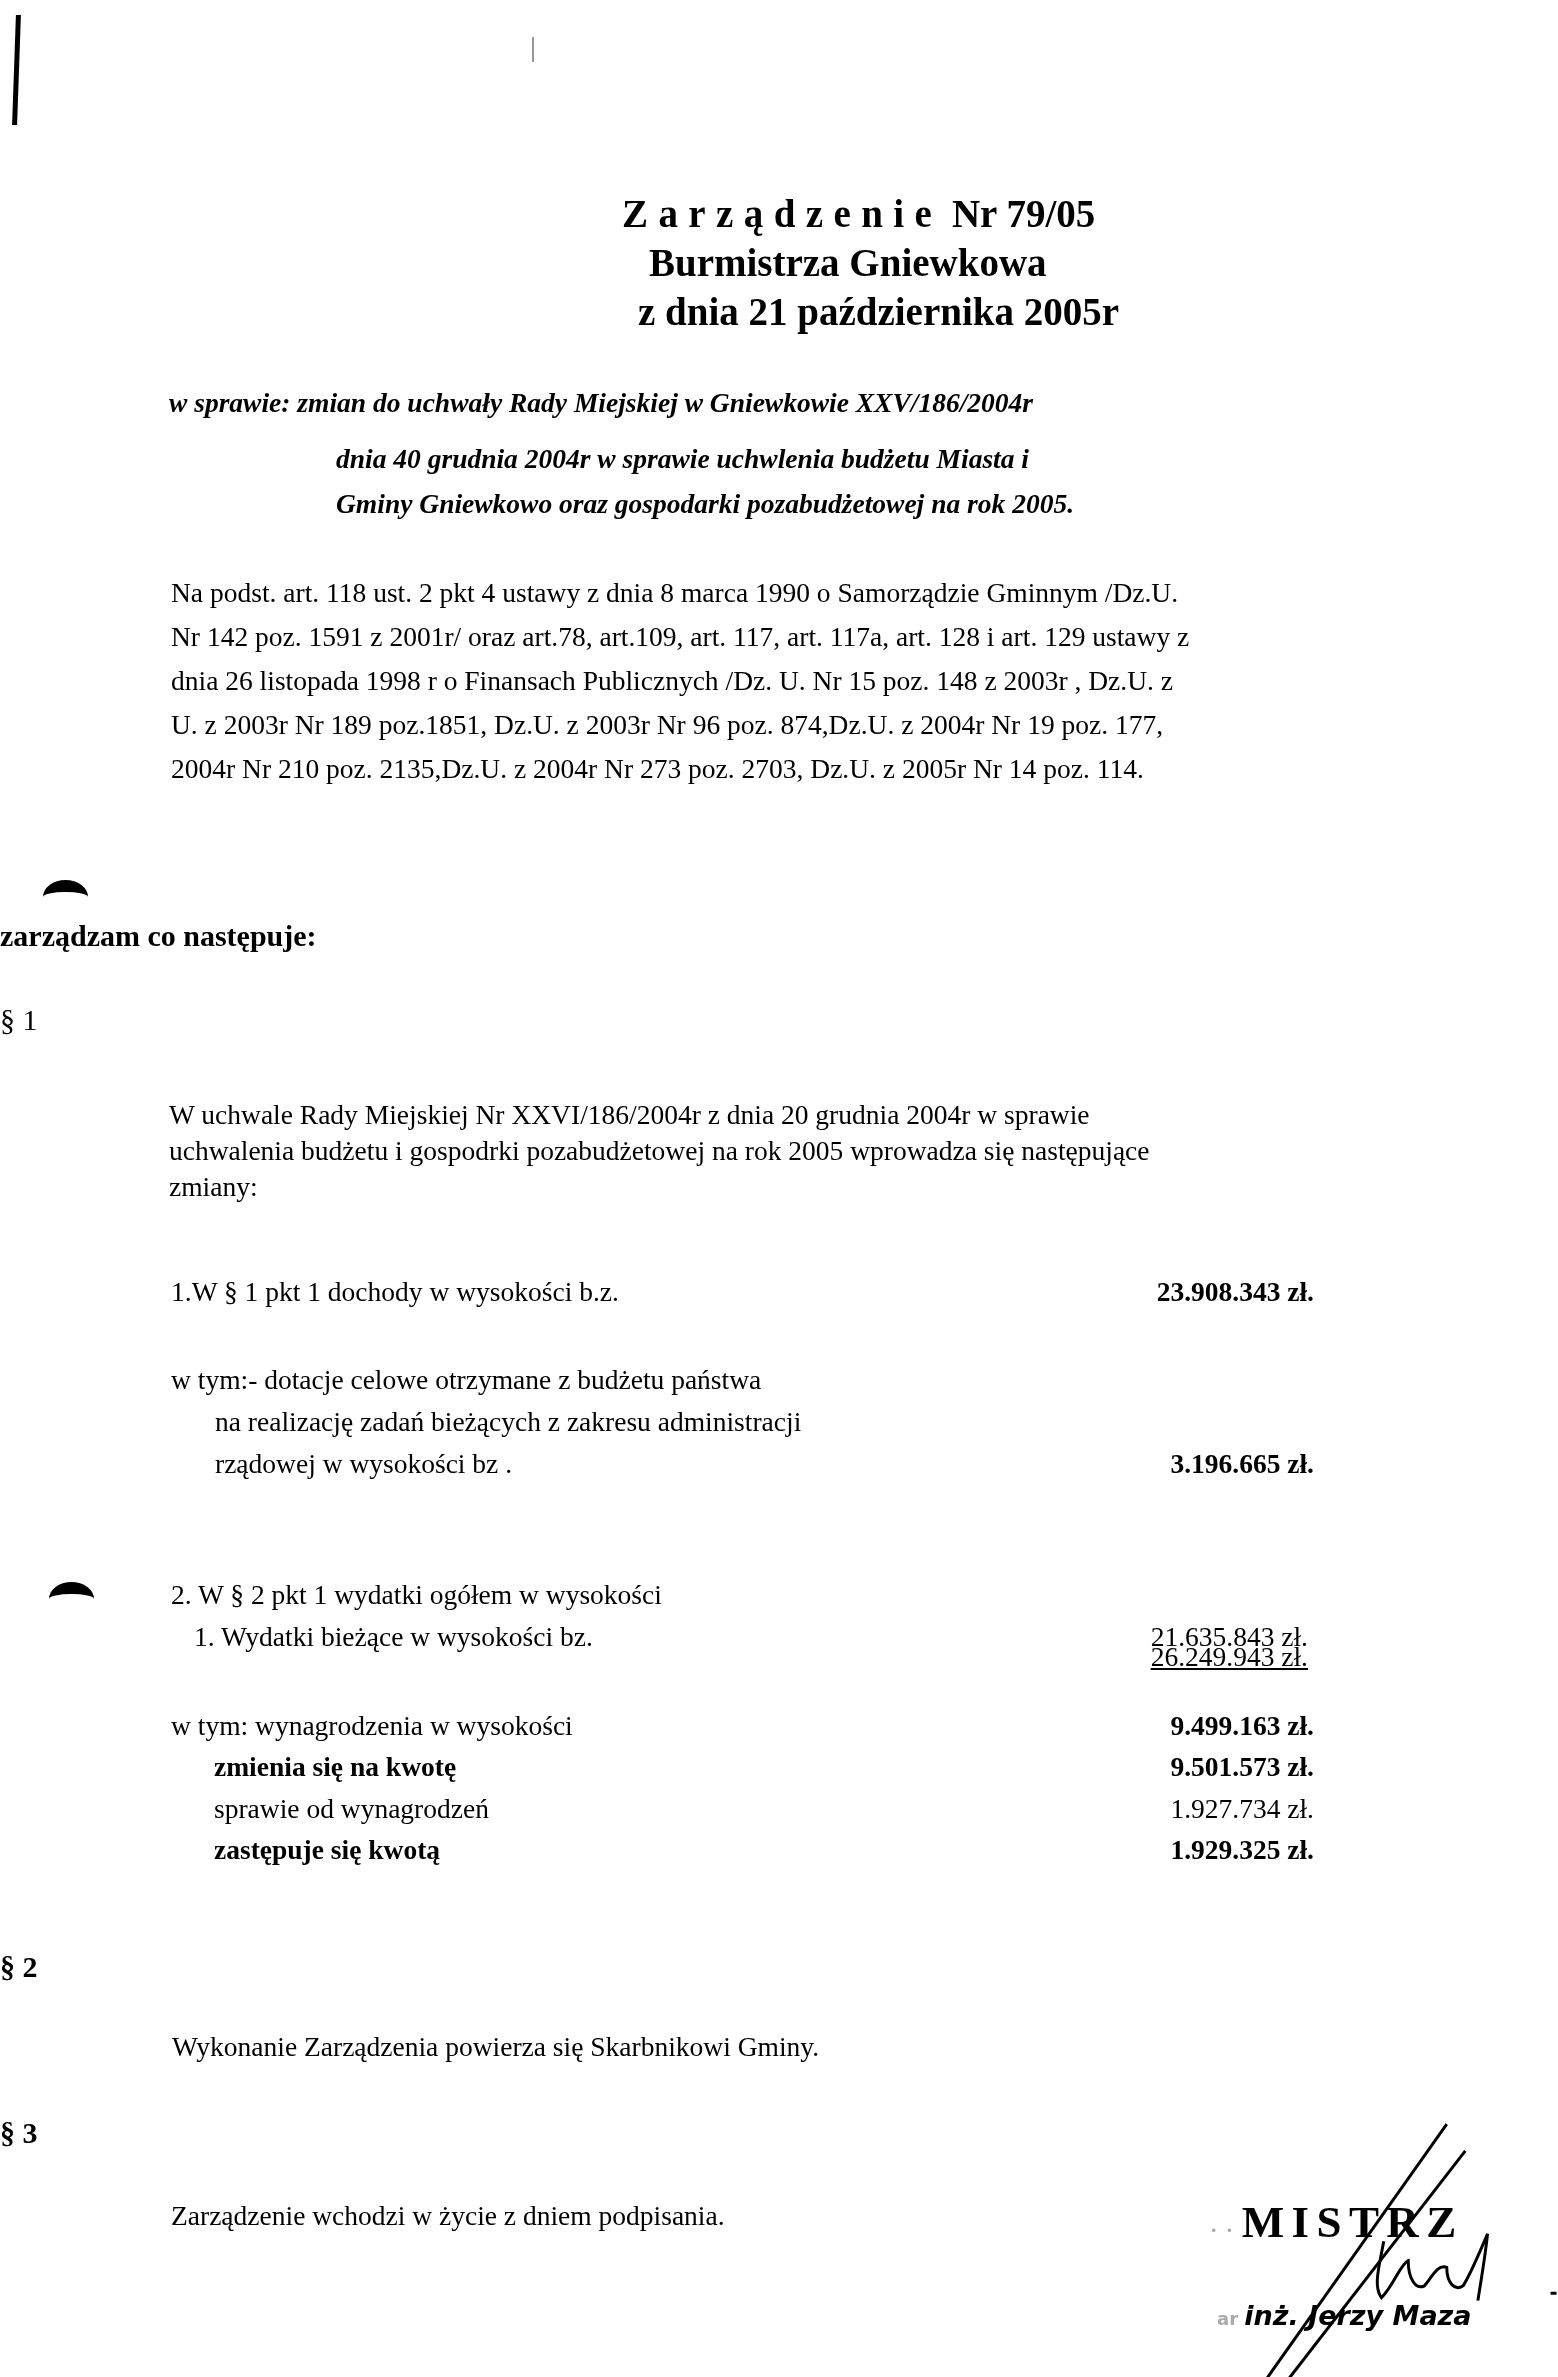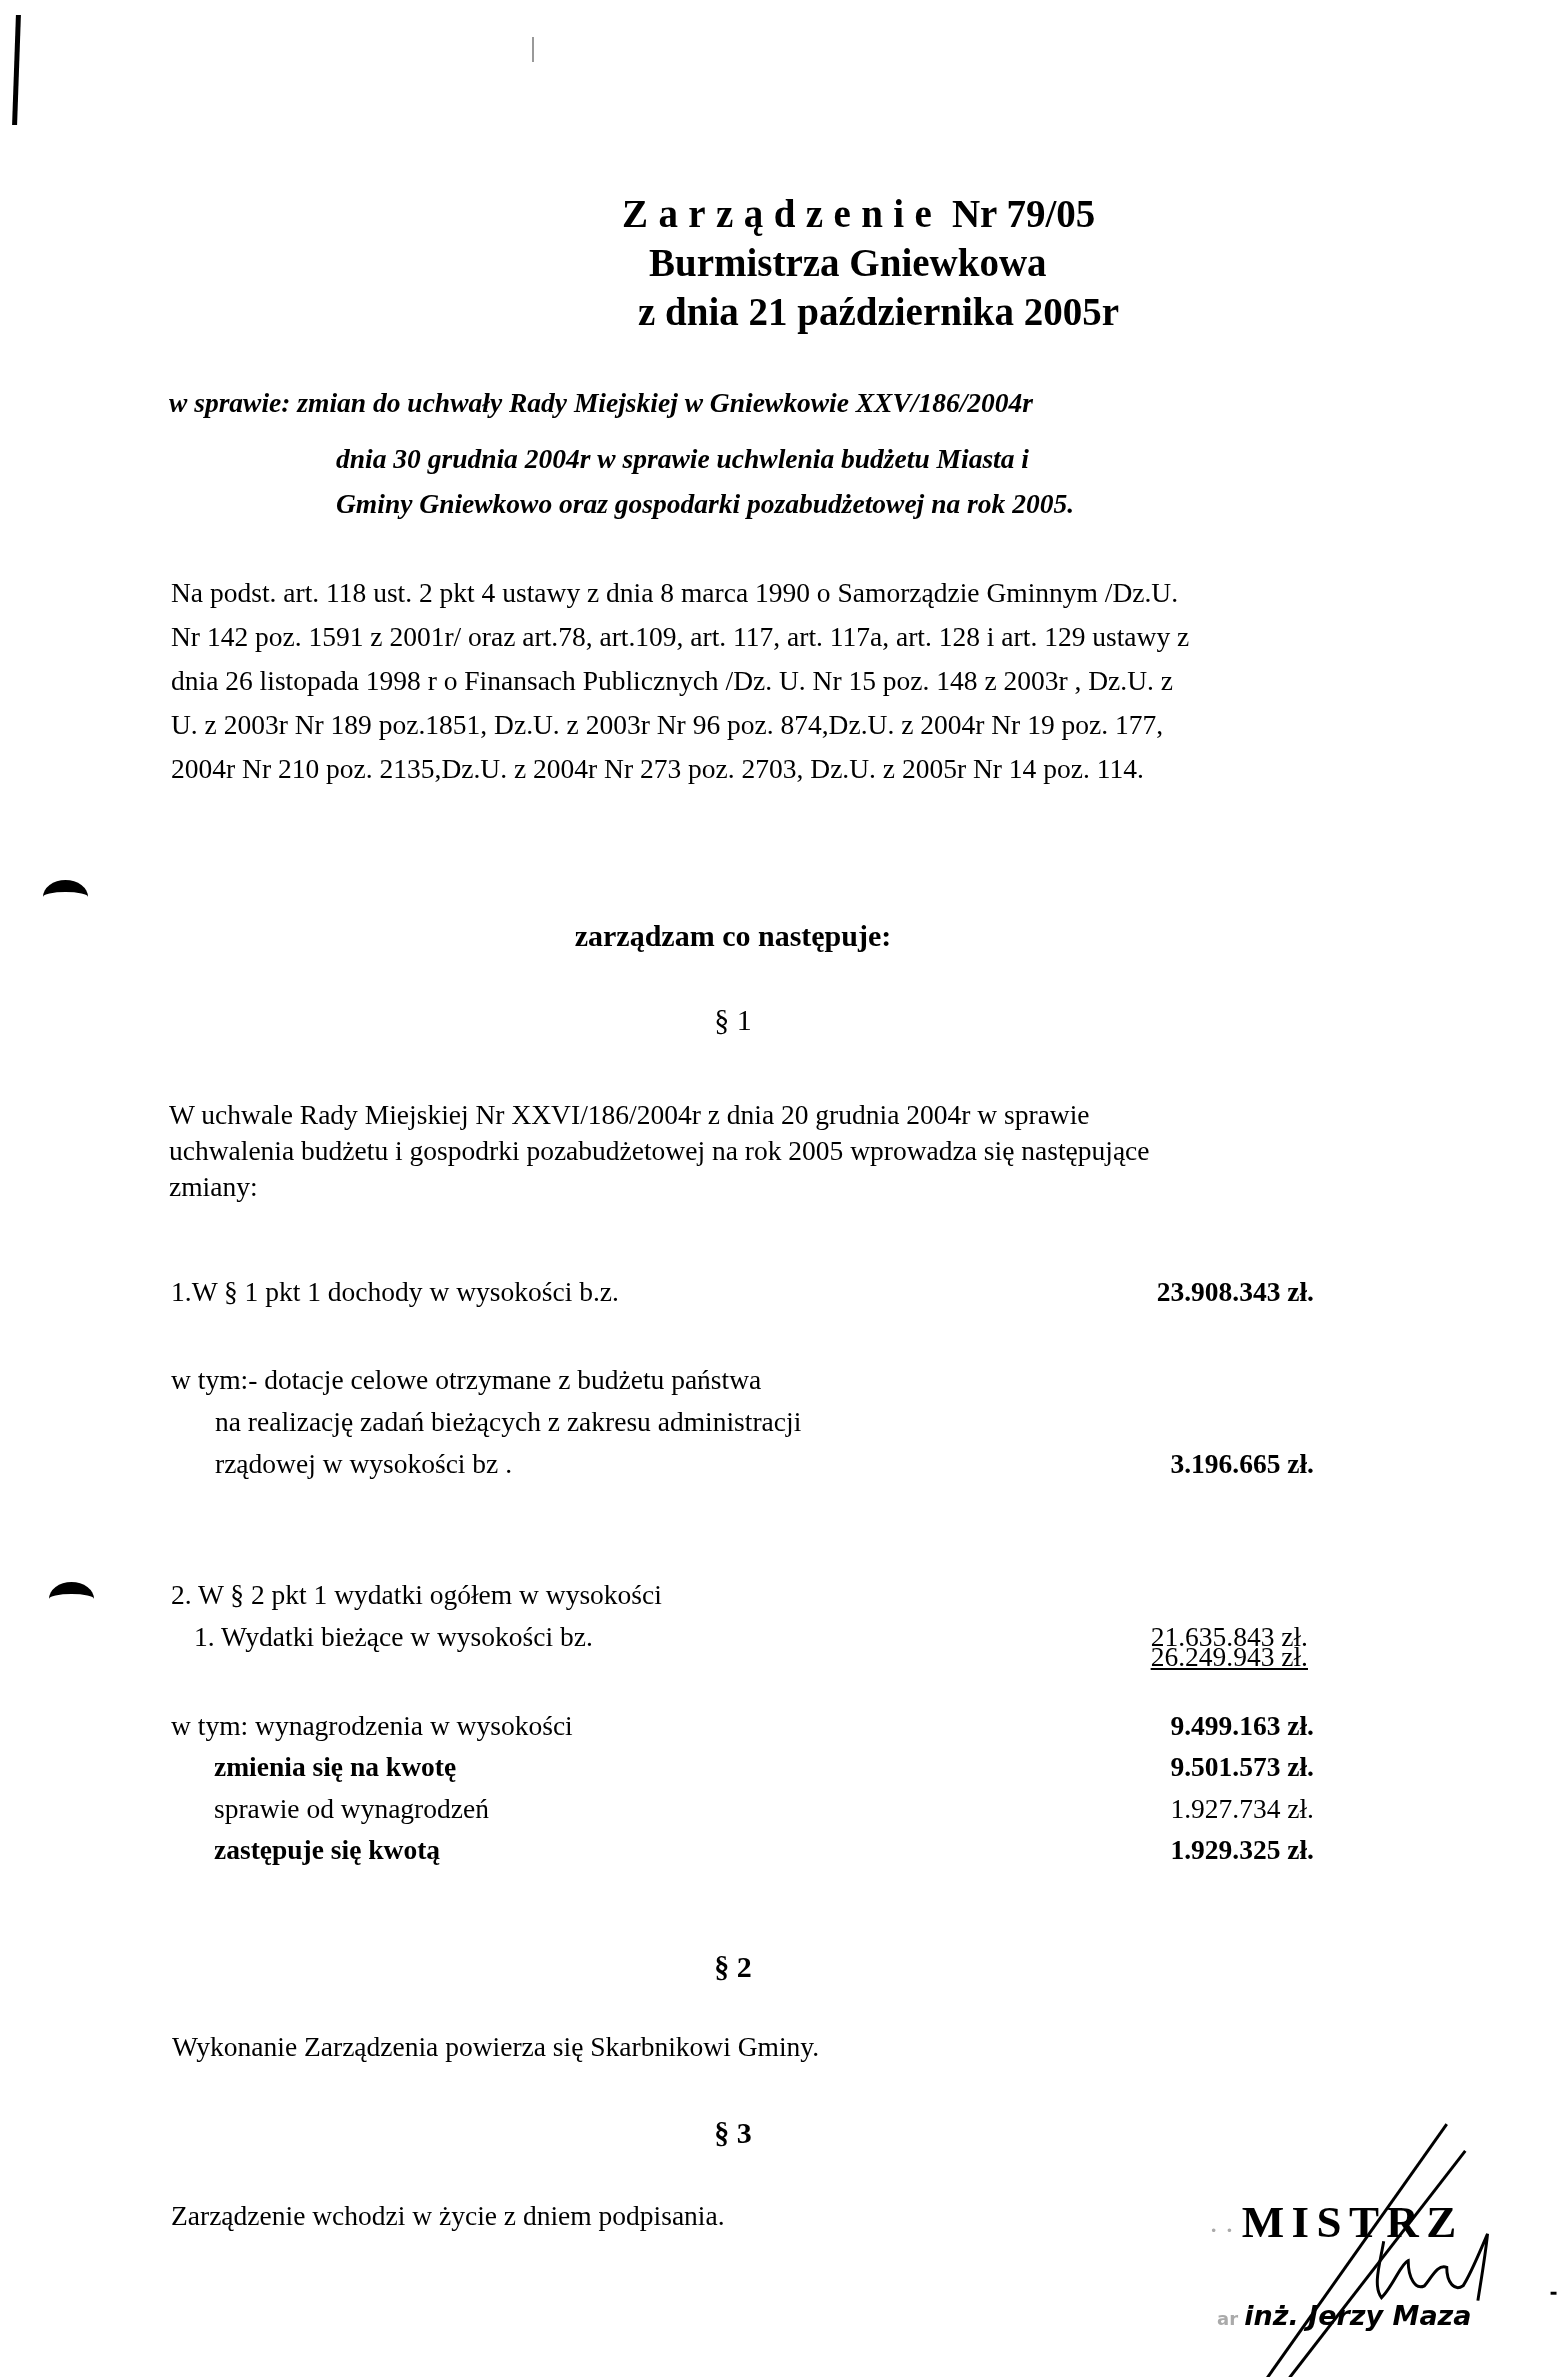--- a/index.html
+++ b/index.html
@@ -13,21 +13,21 @@
   .title1 .spaced { letter-spacing: 10.4px; }
   .title2 { left: 649px; top: 243px; }
   .title3 { left: 638px; top: 292px; }
   .subject { font-weight: bold; font-style: italic; font-size: 27.5px; line-height: 45px; }
   .subj1 { left: 169px; top: 380px; }
   .subj2 { left: 336px; top: 436px; }
   .subj3 { left: 336px; top: 481px; }
   .basis { left: 171px; top: 571px; width: 1373px; font-size: 27.5px; line-height: 44px; }
   .basis div { white-space: nowrap; }
   .heading-bold { font-weight: bold; font-size: 30px; }
-  .center { text-align: center; width: 1466px; left: 0; }
+  .center { width: 1466px; left: 0; }
   .para-mark { font-size: 30px; }
   .para-mark.bold { font-weight: bold; }
   .body-text { font-size: 27.5px; line-height: 36px; white-space: nowrap; }
   .amount { font-size: 27.5px; white-space: nowrap; text-align: right; width: 297px; }
   .amount.bold { font-weight: bold; }
   .row-text { font-size: 27.5px; white-space: nowrap; }
   .row-text.bold { font-weight: bold; }
   .margin-line { left: 14px; top: 15px; width: 4.5px; height: 110px; background: #000; transform: skewX(-2deg); }
   .punch { width: 45px; height: 22px; border-top: 12px solid #000; border-radius: 50% 50% 0 0; }
   .speck { left: 532px; top: 37px; width: 1.5px; height: 25px; background: #999; }
@@ -46,21 +46,21 @@
 <div class="abs punch" style="left:49px; top:1582px;"></div>
 
 <div class="abs title title1">
   <span class="spaced">Zarządzenie</span>
   <span>Nr 79/05</span>
 </div>
 <div class="abs title title2">Burmistrza Gniewkowa</div>
 <div class="abs title title3">z dnia 21 października 2005r</div>
 
 <div class="abs subject subj1">w sprawie: zmian do uchwały Rady Miejskiej  w Gniewkowie XXV/186/2004r</div>
-<div class="abs subject subj2">dnia 30  grudnia 2004r  w sprawie uchwlenia budżetu Miasta i</div>
+<div class="abs subject subj2">dnia 40  grudnia 2004r  w sprawie uchwlenia budżetu Miasta i</div>
 <div class="abs subject subj3">Gminy  Gniewkowo oraz gospodarki  pozabudżetowej na rok 2005.</div>
 
 <div class="abs basis">
   <div>Na podst. art. 118 ust. 2 pkt 4 ustawy z dnia 8 marca 1990 o Samorządzie Gminnym /Dz.U.</div>
   <div>Nr 142 poz. 1591 z 2001r/ oraz art.78,  art.109, art. 117, art. 117a, art. 128 i art. 129 ustawy z</div>
   <div>dnia 26 listopada 1998 r o Finansach Publicznych /Dz. U. Nr 15 poz. 148 z 2003r  , Dz.U. z</div>
   <div>U. z 2003r Nr 189 poz.1851, Dz.U. z 2003r Nr 96 poz. 874,Dz.U. z 2004r Nr 19 poz. 177,</div>
   <div>2004r Nr 210 poz. 2135,Dz.U. z 2004r Nr 273 poz. 2703, Dz.U. z 2005r Nr 14 poz. 114.</div>
 </div>
 

